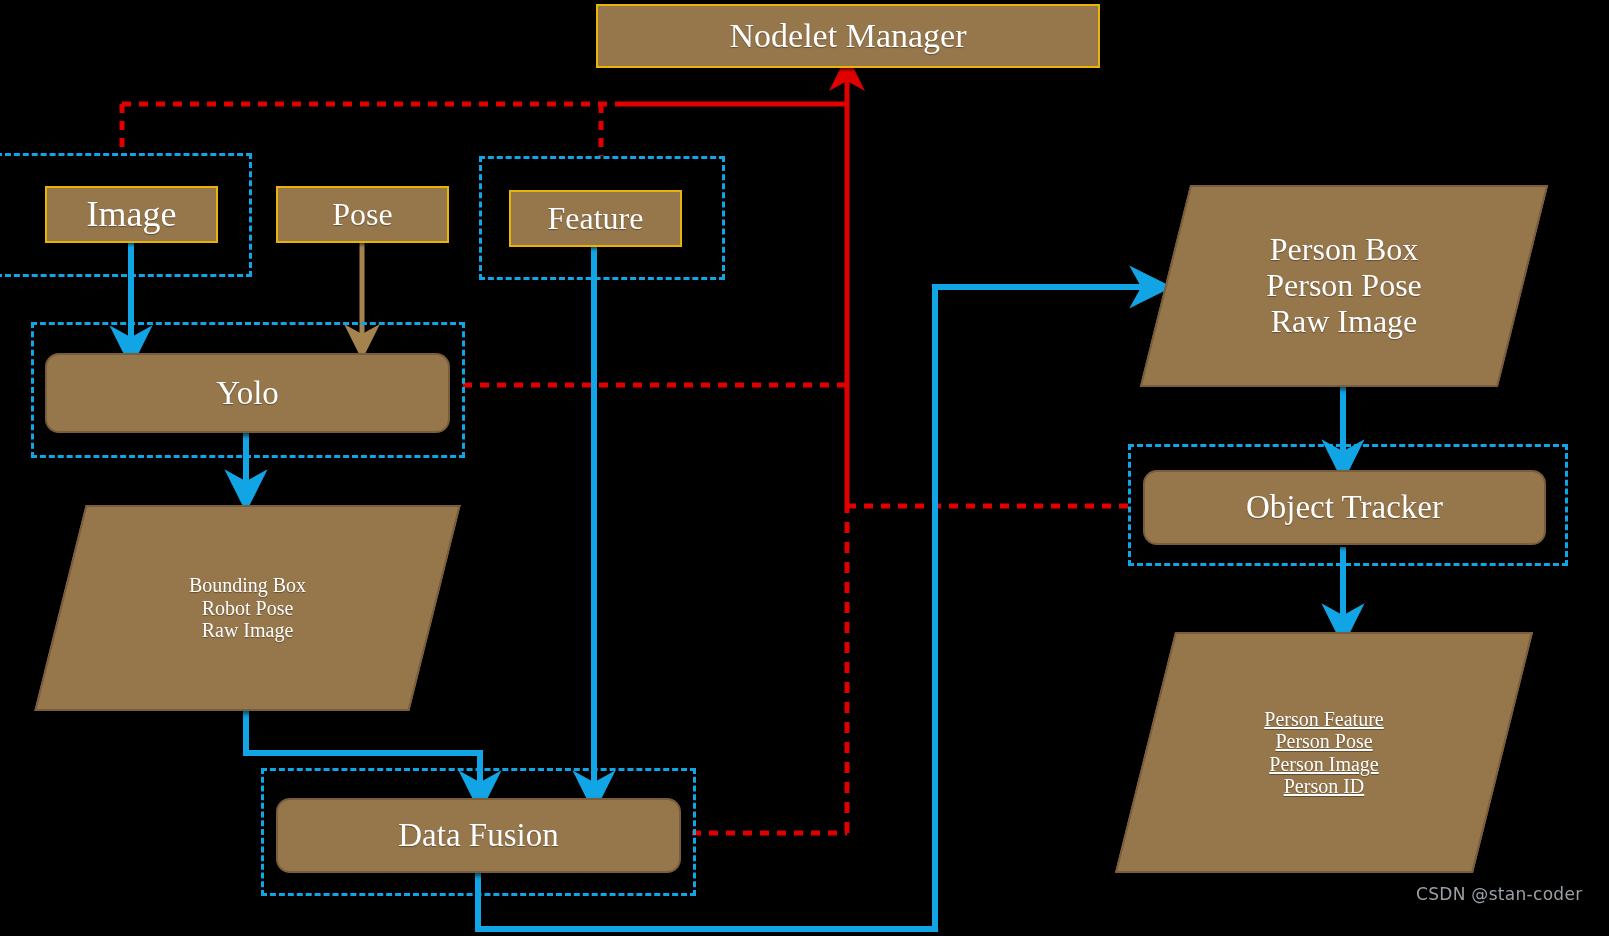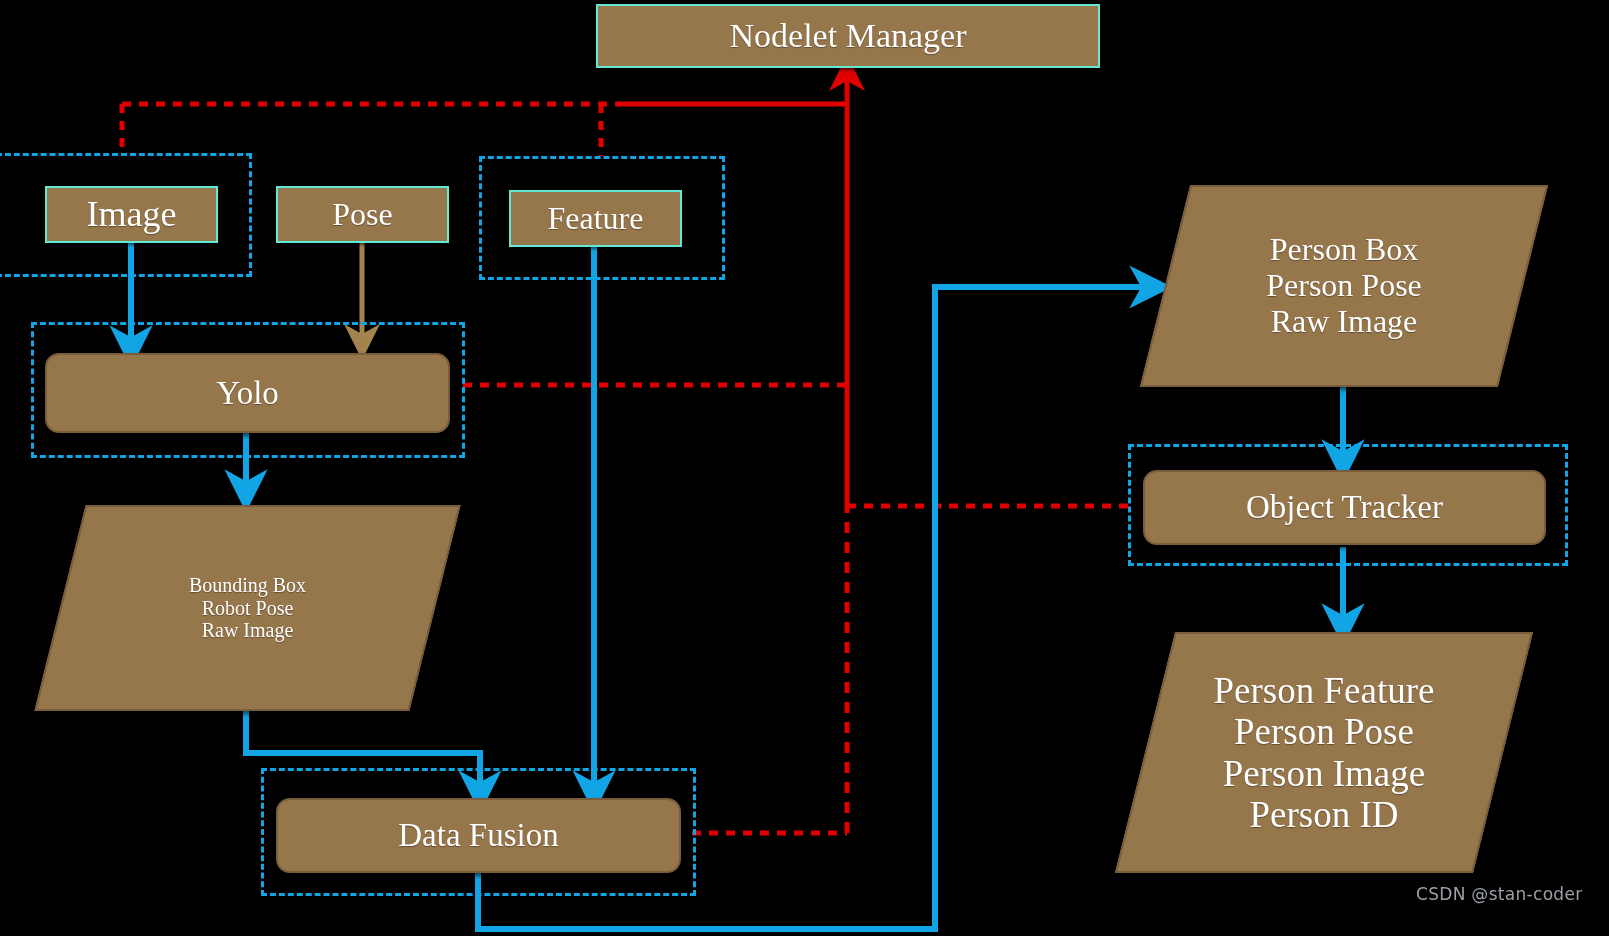--- a/index.html
+++ b/index.html
@@ -34,21 +34,21 @@
     white-space: pre-line;
     font-family: "Liberation Serif", "DejaVu Serif", serif;
     position: relative;
     z-index: 2;
     text-shadow: 0 1px 1px rgba(0,0,0,.35);
   }
   
   .rect-node {
     position: absolute;
     background: #96764B;
-    border: 2px solid #5eead4;
+    border: 2px solid #eab308;
     display: flex;
     align-items: center;
     justify-content: center;
     box-sizing: border-box;
     box-shadow: 2px 2px 3px rgba(0,0,0,.55);
   }
   
   .round-node {
     position: absolute;
     background: #96764B;
@@ -184,21 +184,21 @@
 Person Pose
 Raw Image</span>
   </div>
 
   <div class="round-node" style="left:1143px; top:470px; width:403px; height:75px;">
     <span class="node-label" style="font-size:33px;">Object Tracker</span>
   </div>
 
   <div class="para-node" style="left:1145px; top:632px; width:358px; height:241px;">
     <span class="skew"></span>
-    <span class="node-label" style="font-size:37px;">Person Feature
+    <span class="node-label" style="font-size:20px;text-decoration:underline;">Person Feature
 Person Pose
 Person Image
 Person ID</span>
   </div>
 
   <div class="watermark" style="left:1416px; top:884px;">CSDN @stan-coder</div>
 
 </div>
 
 </body></html>

